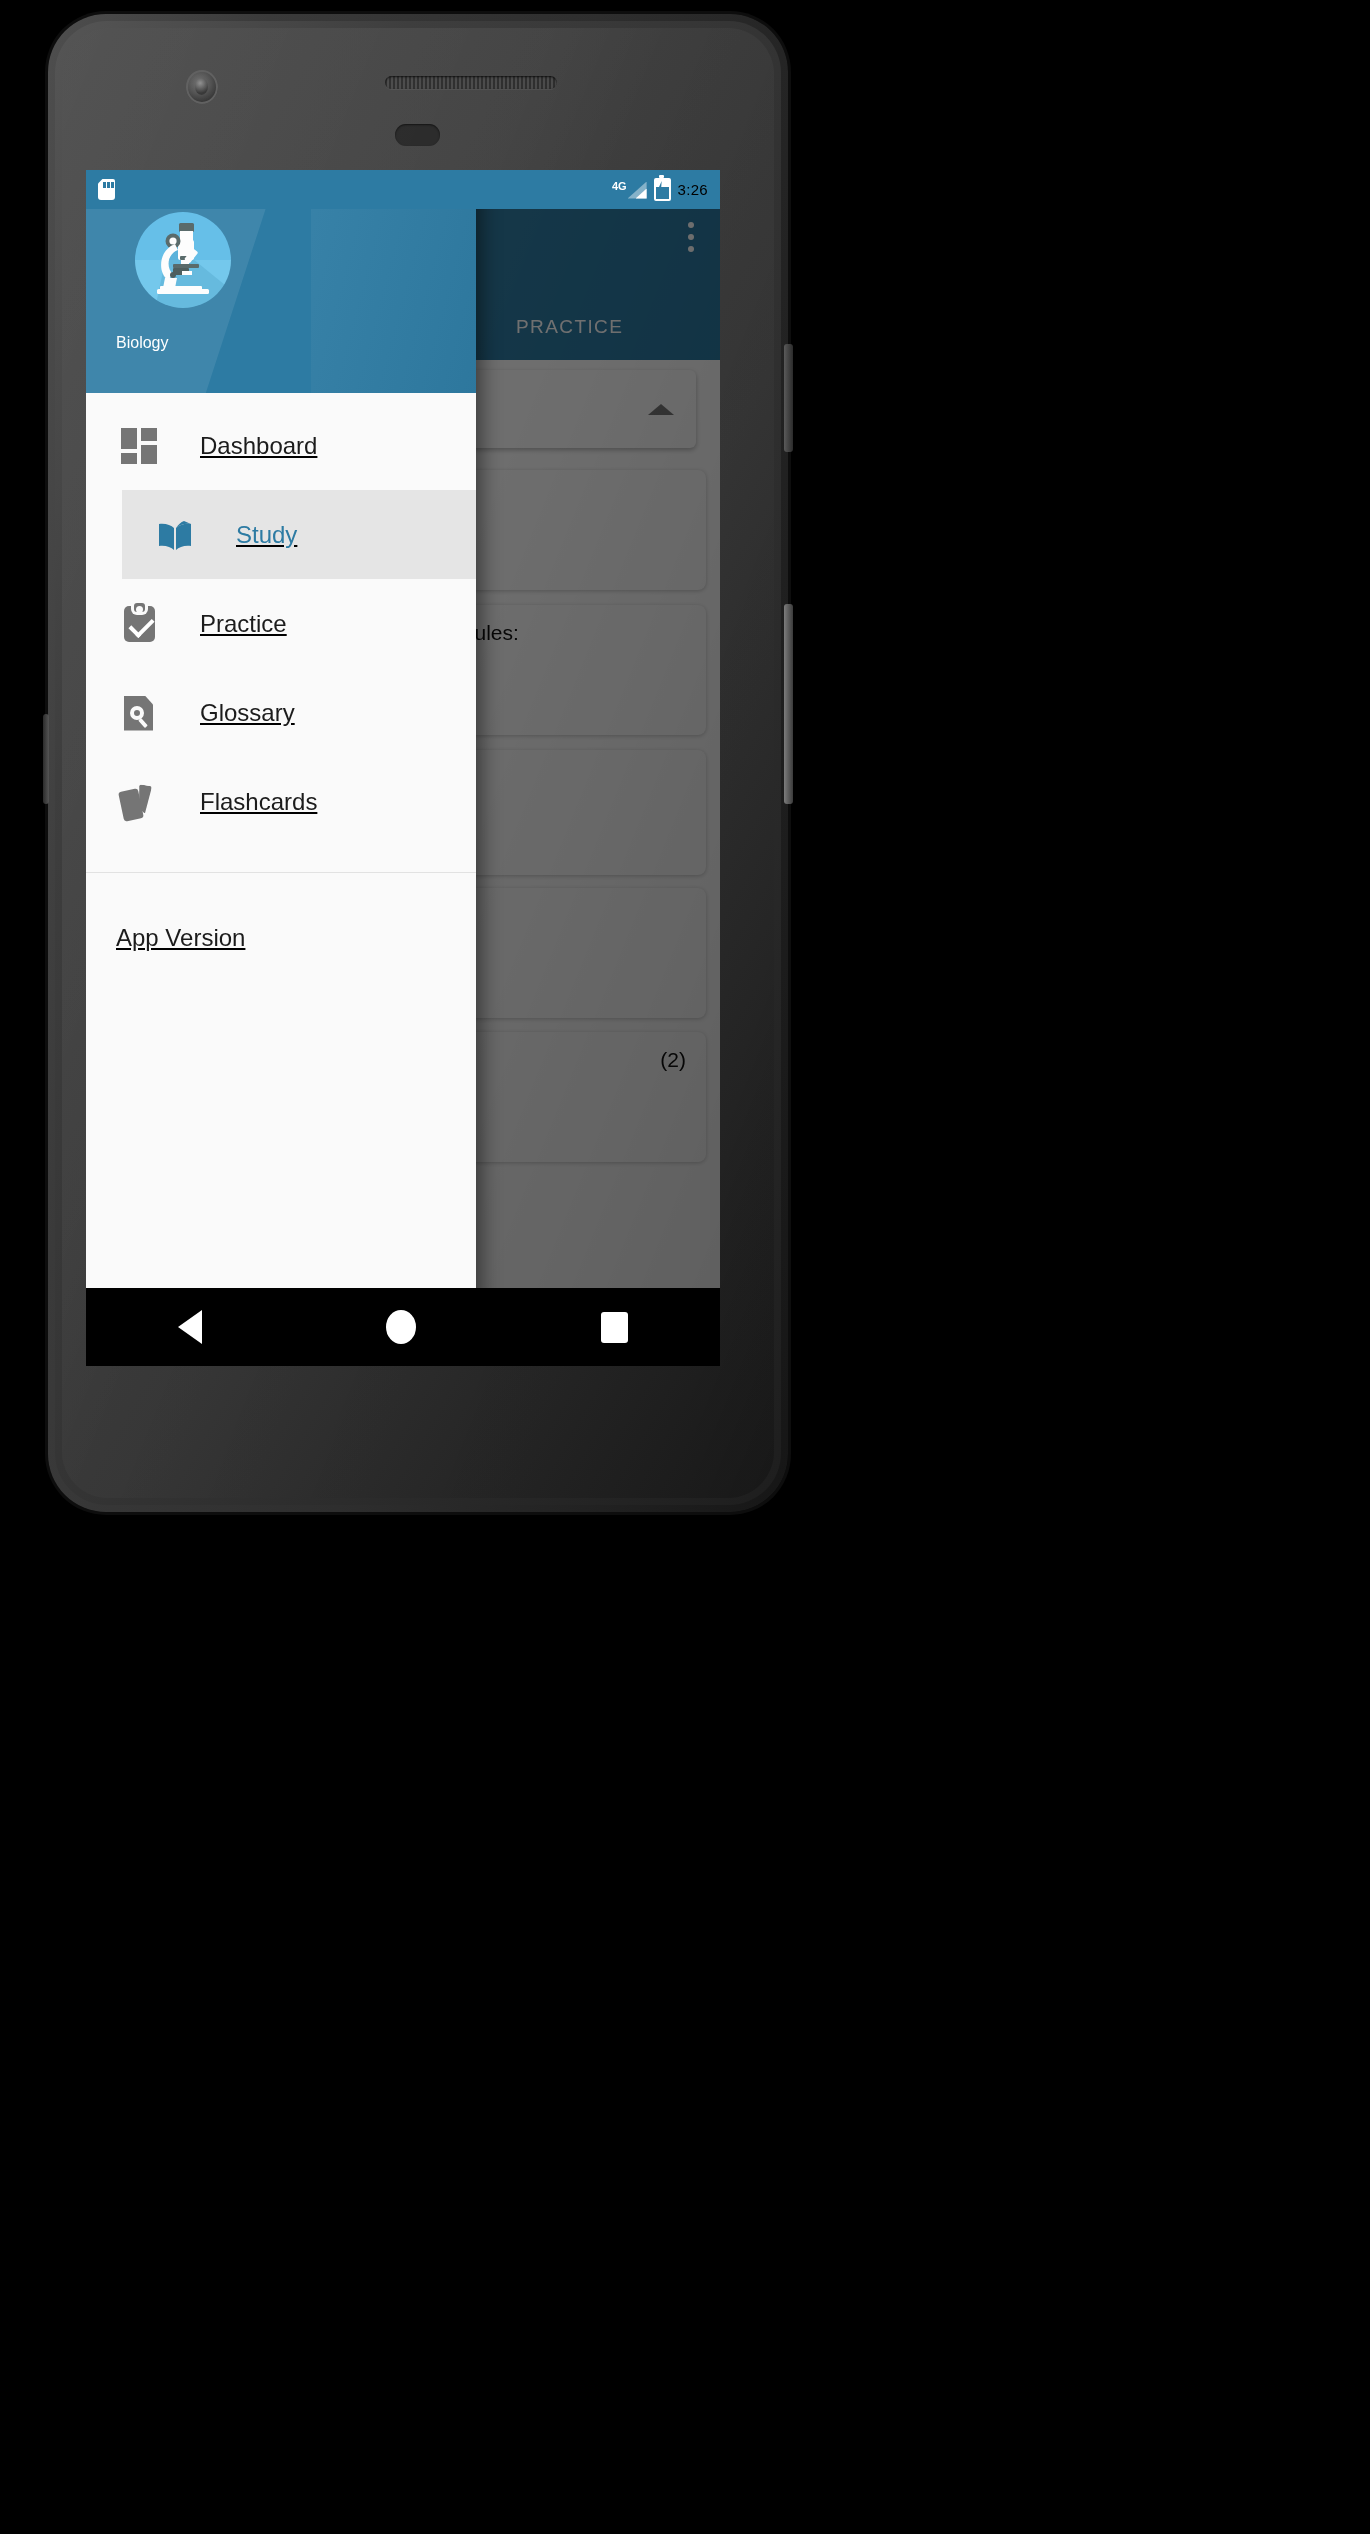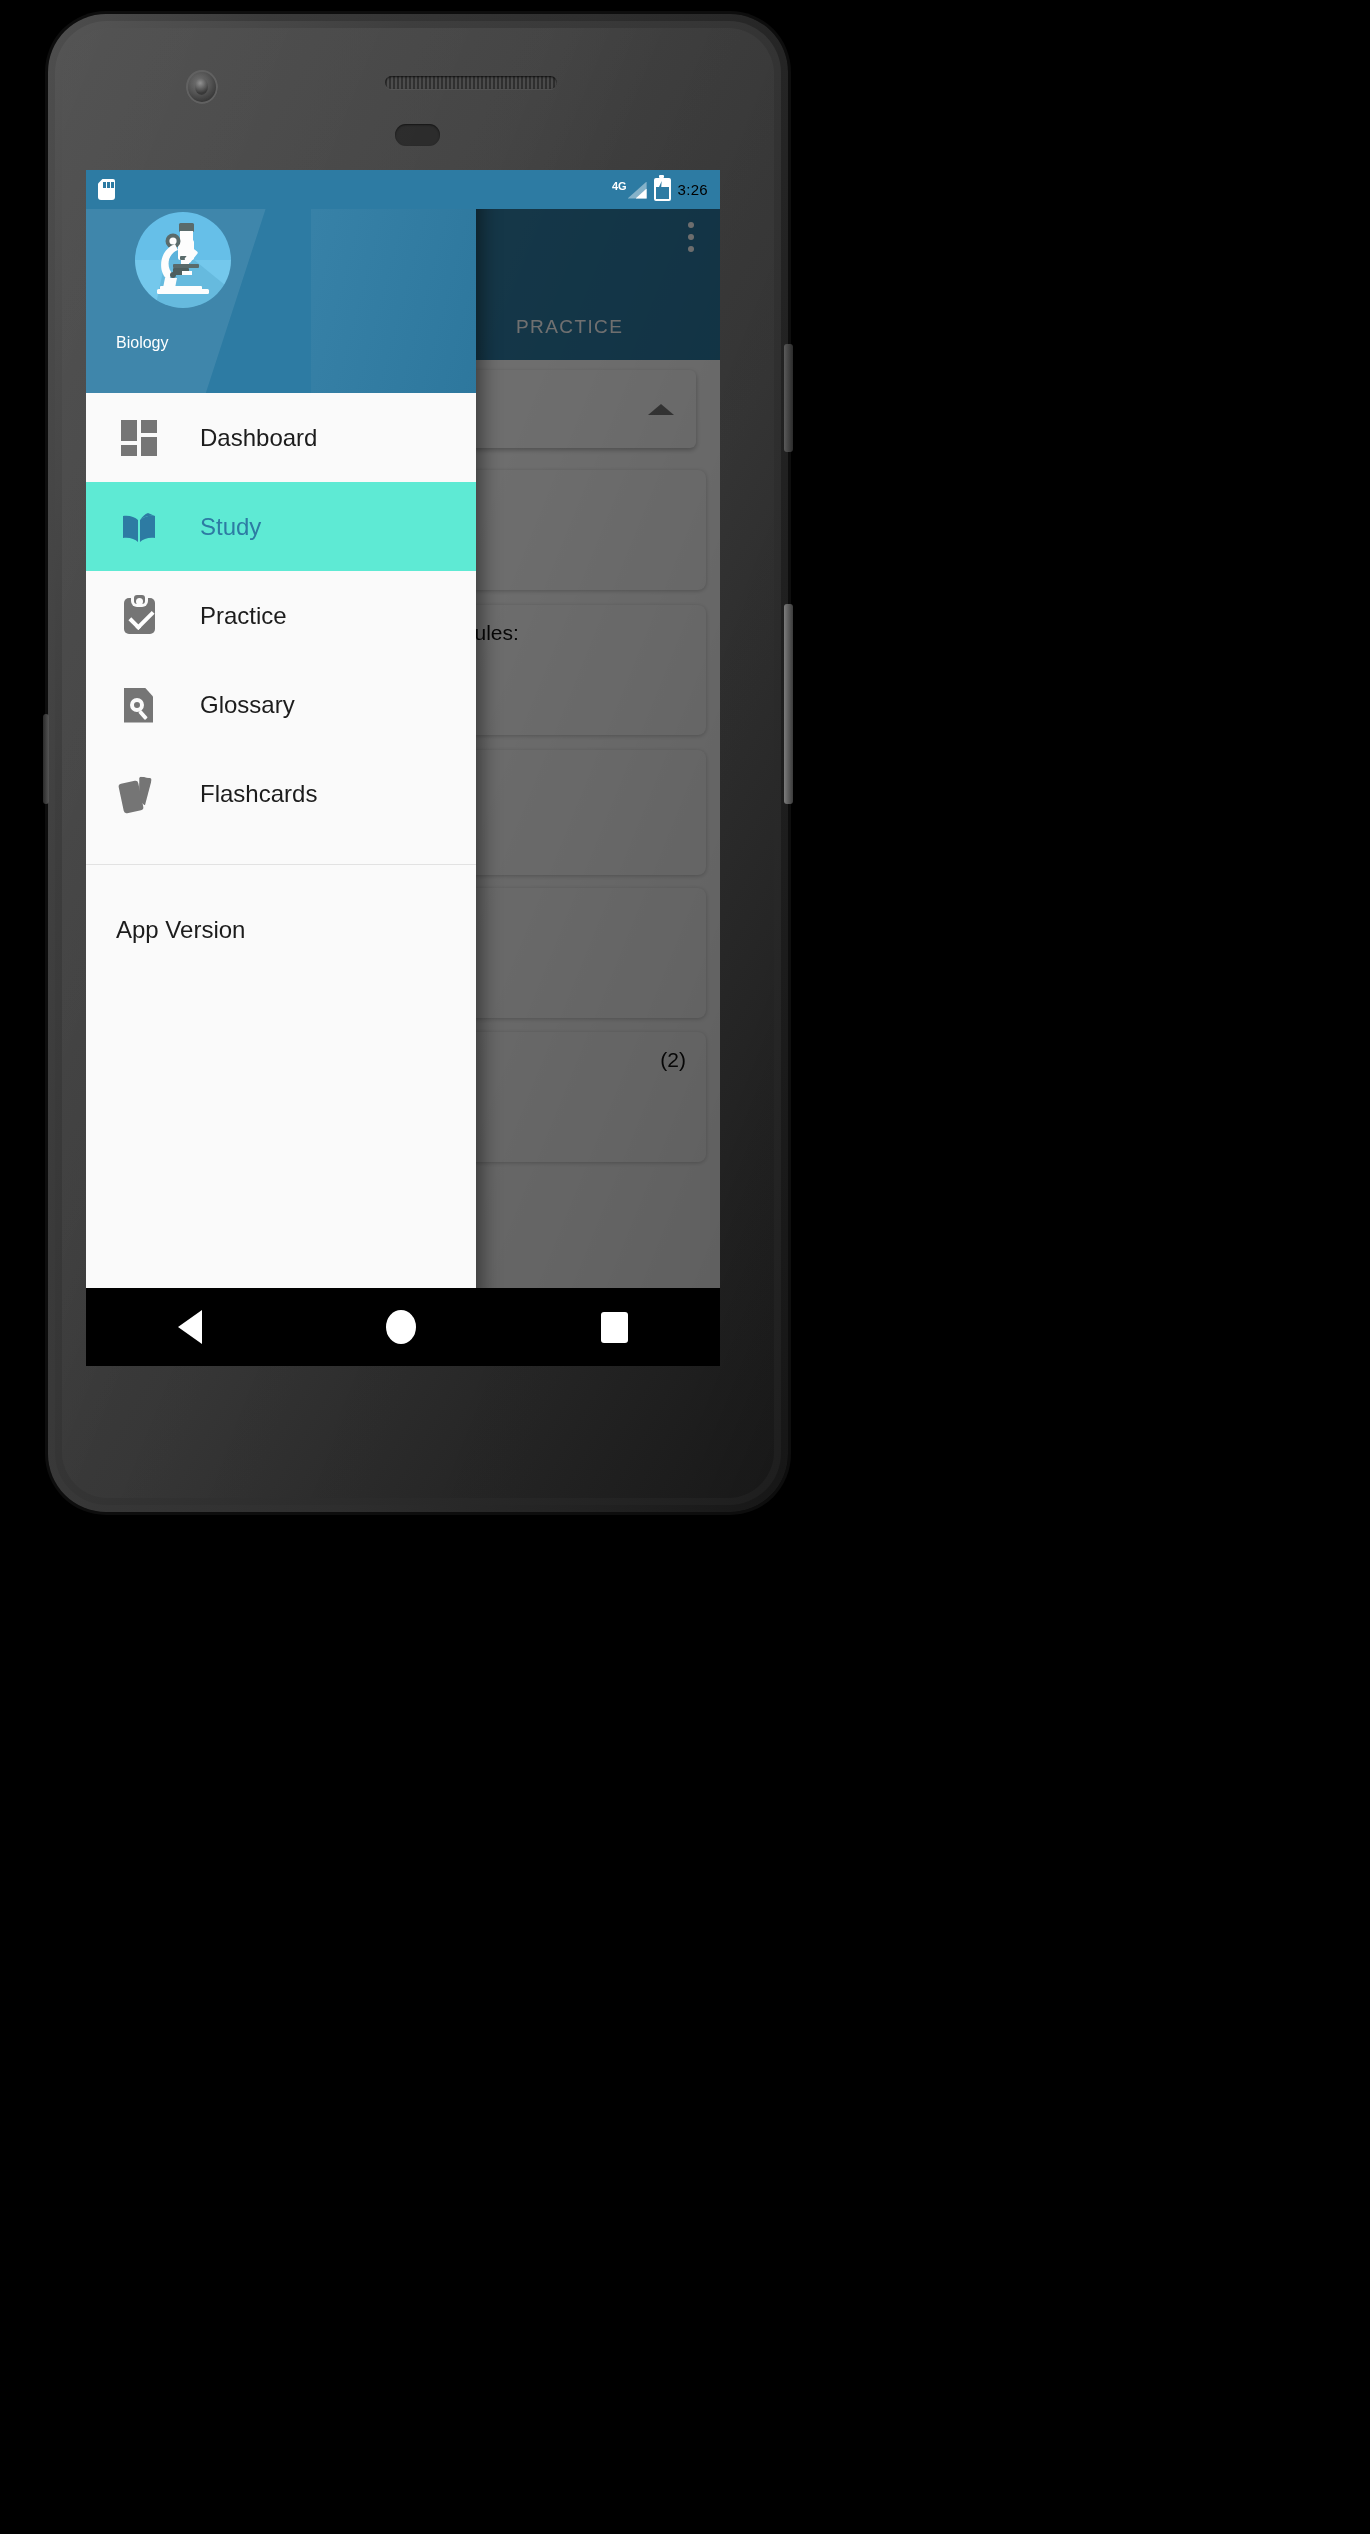--- a/index.html
+++ b/index.html
@@ -93,23 +93,23 @@
   .dh-sheen2{position:absolute;left:225px;top:0;width:200px;height:300px;
           background:linear-gradient(105deg,rgba(255,255,255,.05) 0%,rgba(0,0,0,.05) 100%);}
   .avatar{position:absolute;left:49px;top:42px;width:96px;height:96px;border-radius:50%;
           background:linear-gradient(#66bfe8 0 50%,#74c8ec 50% 100%);overflow:hidden;}
   .av-shadow{position:absolute;left:18px;top:28px;width:76px;height:78px;
           background:rgba(40,120,160,.18);
           clip-path:polygon(22% 0,100% 62%,100% 100%,0 100%);}
   .scope{position:absolute;left:0;top:0;width:96px;height:96px;}
   .app-name{position:absolute;left:30px;top:164px;color:#fff;font-size:16px;}
 
-  .nav-list{padding-top:0;}
+  .nav-list{padding-top:8px;text-decoration:underline;}
   .nav-item{display:flex;align-items:center;height:89px;padding-left:34px;box-sizing:border-box;cursor:pointer;}
-  .nav-item.active{background:#5eead4;}
+  .nav-item.active{background:#e5e5e5;margin-left:36px;}
   .nav-ico{width:38px;height:38px;flex:0 0 38px;margin-right:42px;position:relative;}
   .nav-label{font-size:24px;color:#1c1c1c;}
   .nav-item.active .nav-label{color:#2d7ba3;}
 
   
   .ic-dash i{position:absolute;background:#757575;}
   .ic-dash .a{left:1px;top:1px;width:16px;height:21px;}
   .ic-dash .b{left:21px;top:1px;width:16px;height:13px;}
   .ic-dash .c{left:1px;top:26px;width:16px;height:11px;}
   .ic-dash .d{left:21px;top:18px;width:16px;height:19px;}

